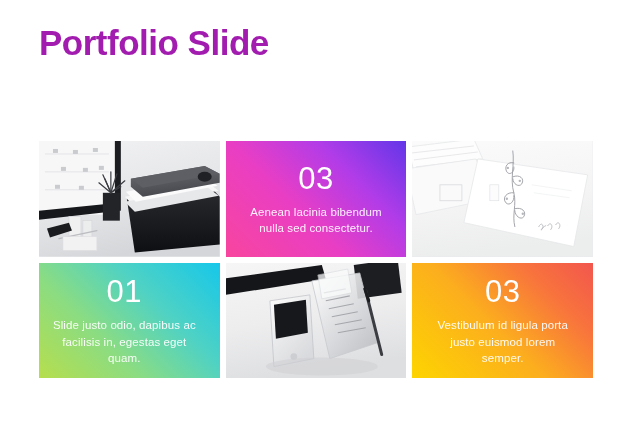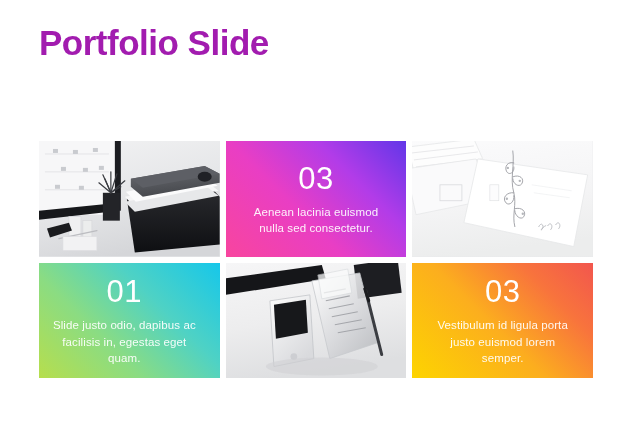--- a/index.html
+++ b/index.html
@@ -189,21 +189,21 @@
         <rect x="30" y="76" width="12" height="22" fill="#f0f0f1" stroke="#d6d7da" stroke-width="0.6"></rect>
         <rect x="44" y="80" width="9" height="18" fill="#eceded" stroke="#d6d7da" stroke-width="0.6"></rect>
         <path d="M8 88 L30 82 L33 90 L11 97 Z" fill="#1a1b1e"></path>
         <path d="M20 98 L58 90" stroke="#bcbdc1" stroke-width="1.4" stroke-linecap="round"></path>
         <rect x="24" y="96" width="34" height="14" fill="#f2f2f3" stroke="#dcdde0" stroke-width="0.6"></rect>
       </svg>
     </div>
 
     <div class="cell card card-02">
       <div class="card-number">03</div>
-      <div class="card-text">Aenean lacinia euismod nulla sed consectetur.</div>
+      <div class="card-text">Aenean lacinia bibendum nulla sed consectetur.</div>
     </div>
 
     <div class="cell photo">
       <svg viewBox="0 0 181 116" preserveAspectRatio="none">
         <defs>
           <linearGradient id="paperBg" x1="0" y1="0" x2="0.2" y2="1">
             <stop offset="0%" stop-color="#fbfbfc"></stop>
             <stop offset="60%" stop-color="#f4f4f5"></stop>
             <stop offset="100%" stop-color="#eceded"></stop>
           </linearGradient>

